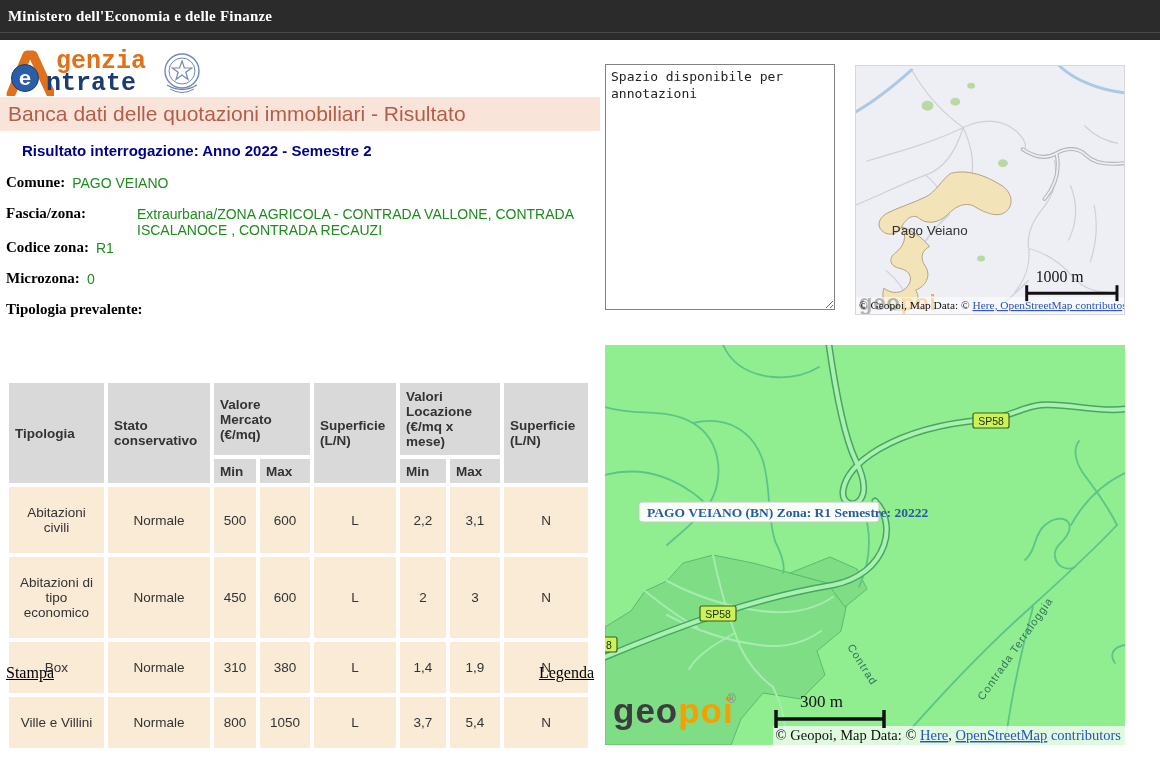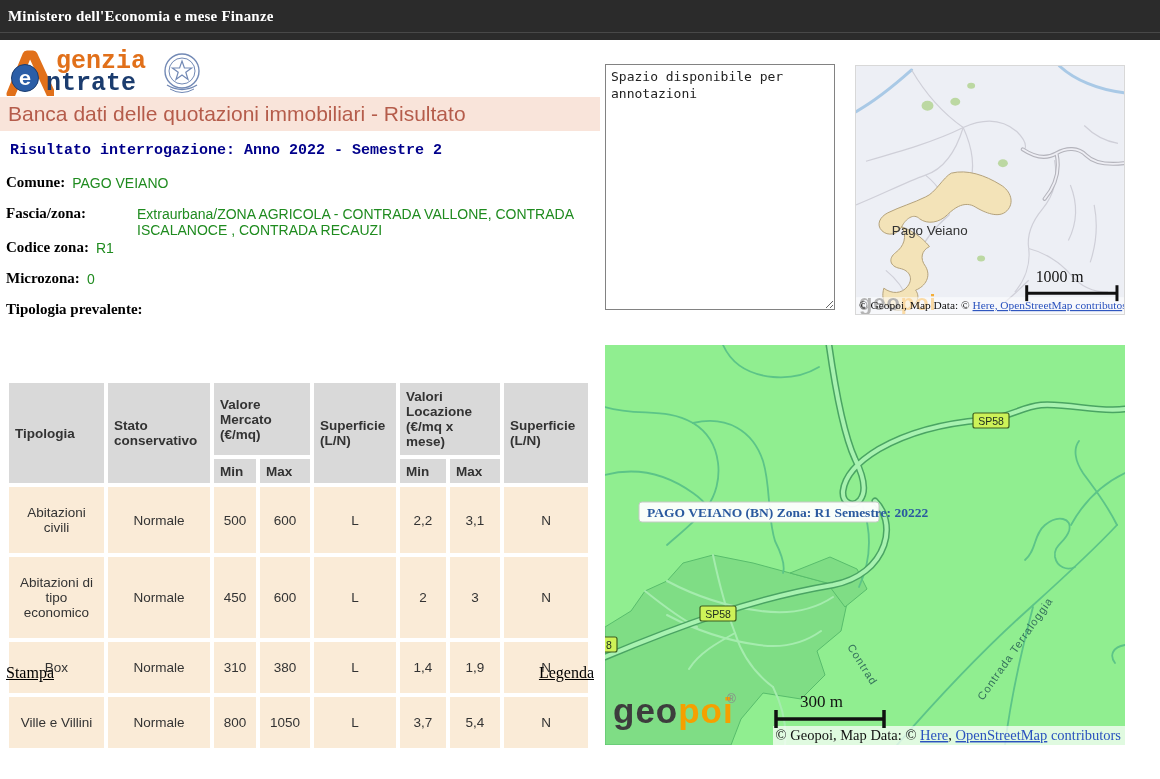--- a/index.html
+++ b/index.html
@@ -17,21 +17,21 @@
   .logo-mark { width:48px; height:46px; }
   .logo-text { font-family:"Liberation Mono", monospace; font-weight:bold; font-size:25px; line-height:22px; margin-left:-8px; }
   .logo-text .l1 { color:#e1701a; display:block; padding-left:10px; }
   .logo-text .l2 { color:#1b3c6e; display:block; }
   .emblem { width:44px; height:46px; margin-left:14px; }
   
   .banner { position:absolute; top:97px; left:0; width:600px; height:34px; background:#f9e4da;
             color:#b55c4b; font-family:"Liberation Sans", sans-serif; font-size:21px; line-height:34px; padding-left:8px; }
   
   .info { position:absolute; top:142px; left:6px; width:596px; }
-  .result-heading { color:#00008b; font-family:Liberation Mono, monospace; font-weight:bold; font-size:15px; margin:0 0 15px 4px; }
+  .result-heading { color:#00008b; font-family:Liberation Sans, sans-serif; font-weight:bold; font-size:15px; margin:0 0 15px 16px; }
   .field-row { display:flex; align-items:flex-start; margin-bottom:14px; font-size:15px; }
   .field-row.tight { margin-bottom:1px; }
   .field-label { font-weight:bold; color:#000; white-space:nowrap; margin-right:7px; }
   .field-value { font-family:"Liberation Sans", sans-serif; color:#1f8b1f; font-size:14px; padding-top:1px; }
   
   .quot-table { position:absolute; top:379px; left:5px; border-collapse:separate; border-spacing:4px;
                 font-family:"Liberation Sans", sans-serif; font-size:13.5px; color:#333; }
   .quot-table th { background:#d9d9d9; font-weight:bold; text-align:left; padding:4px 6px; vertical-align:middle; }
   .quot-table td { background:#faebd7; text-align:center; padding:18px 4px; vertical-align:middle; }
   .quot-table tr.hrow1 th { height:72px; }
@@ -50,21 +50,21 @@
   
   .small-map { position:absolute; top:65px; left:855px; width:270px; height:250px; border:1px solid #d8d8d8; }
   .big-map   { position:absolute; top:345px; left:605px; width:520px; height:400px; }
   svg text { user-select:none; }
 </style>
 </head>
 <body>
 
 <div class="topbar">
   <div class="topbar-inner">
-    <span class="topbar-title">Ministero dell'Economia e mese Finanze</span>
+    <span class="topbar-title">Ministero dell'Economia e delle Finanze</span>
   </div>
 </div>
 
 <div class="logo-row">
   <svg class="logo-mark" viewBox="0 0 48 46">
     <path d="M5,44 L21,5 L27,5 L45,44" stroke="#e1701a" stroke-width="9" fill="none" stroke-linejoin="round" stroke-linecap="round"></path>
     <circle cx="19" cy="28" r="13.5" fill="#2b5ea7" stroke="#1b3c6e" stroke-width="1"></circle>
     <text x="19" y="35" text-anchor="middle" font-family="Liberation Mono, monospace" font-weight="bold" font-size="21" fill="#ffffff">e</text>
   </svg>
   <div class="logo-text">

